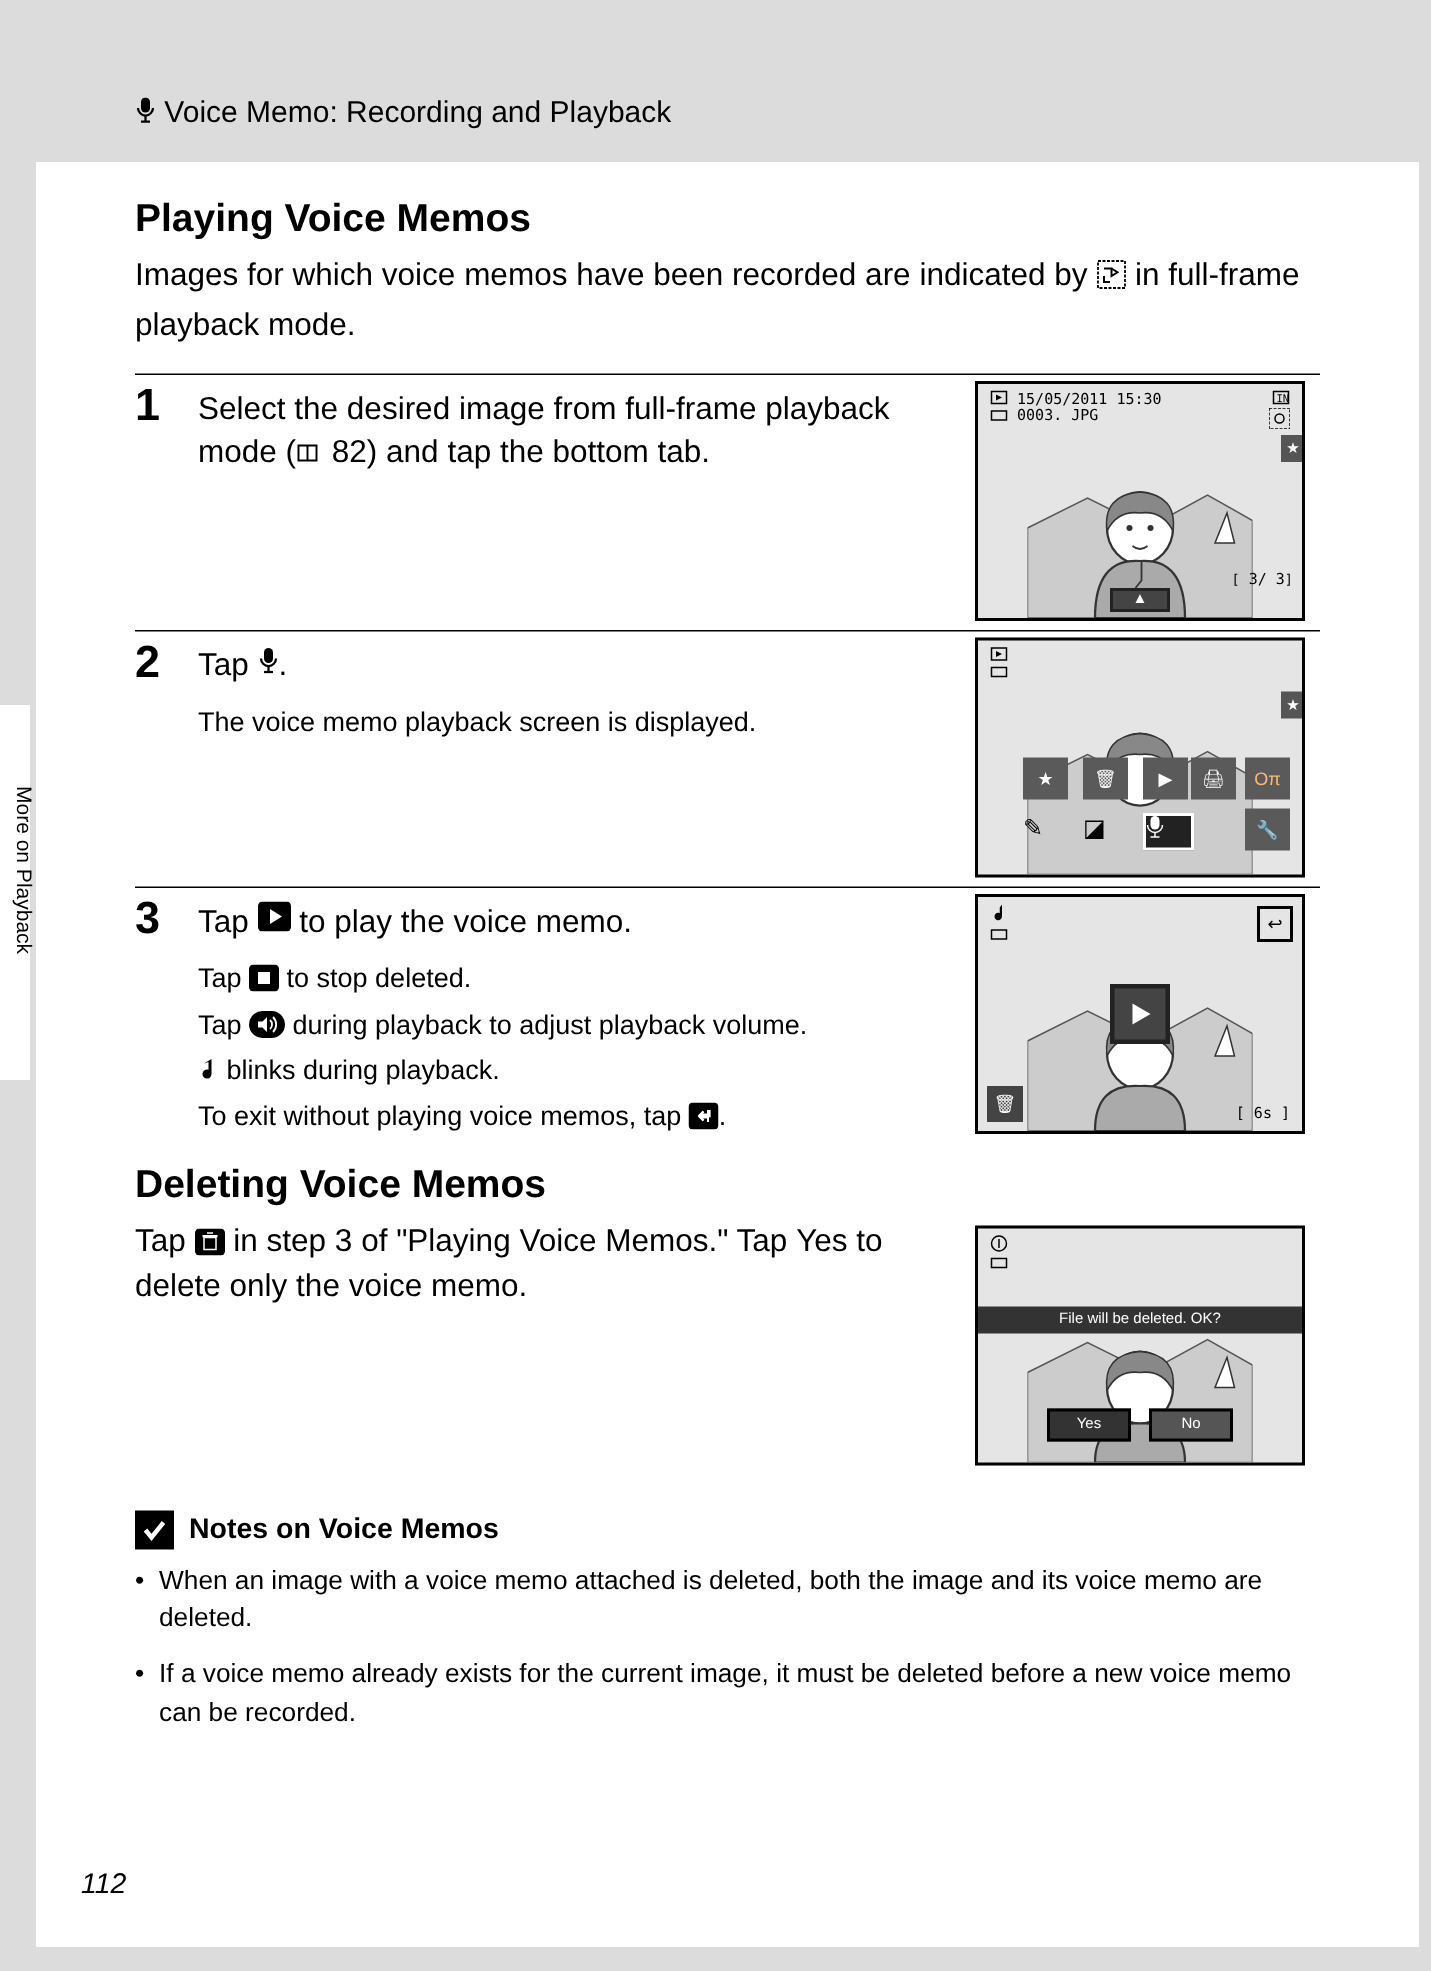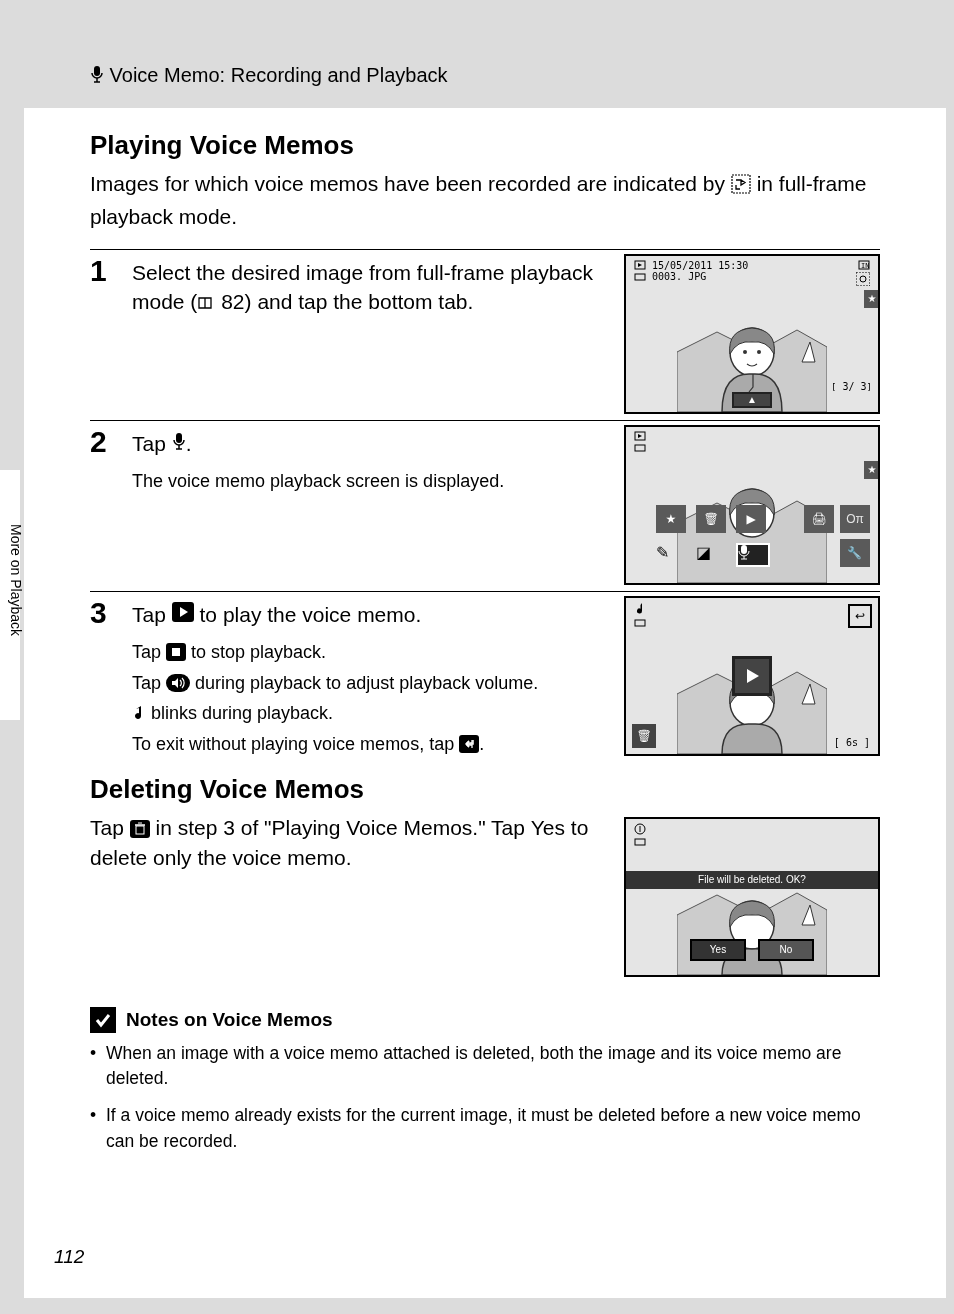--- a/index.html
+++ b/index.html
@@ -19,21 +19,21 @@
   .intro { font-size: 21px; line-height: 1.45; font-weight: 300; margin-bottom: 16px; }
   .intro-inline-icon { display:inline-block; vertical-align:-3px; }
   .step { display: flex; border-top: 1px solid #000; margin-top: 6px; }
   .step-num { font-size: 30px; font-weight: 700; width: 42px; flex: 0 0 42px; line-height: 1.0; padding-top:6px; }
   .step-body { flex: 1 1 auto; padding-top: 8px; padding-right:10px; }
   .step-title { font-size: 21px; font-weight: 300; line-height: 1.4; }
   .step-sub { font-size: 18px; font-weight: 300; line-height: 1.7; margin-top: 8px; }
   .step-sub .inline-icon { vertical-align:-3px; }
   .screenshot-col { flex: 0 0 230px; padding-top:4px; }
   .screenshot {
-    width: 256px; height: 160px; background:#e5e5e5; border:2px solid #000; position:relative; overflow:hidden;
+    width: 220px; height: 160px; background:#e5e5e5; border:2px solid #000; position:relative; overflow:hidden;
   }
   .side-tab {
     position:absolute; left:0; width:20px; background:#fff;
   }
   .side-tab-vert {
     position:absolute; left:8px; top:524px; width:16px; height:180px;
     writing-mode: vertical-rl; font-size:14px; font-weight:300;
   }
   .deleting { margin-top: 14px; }
   .notes-block { margin-top: 30px; }
@@ -44,21 +44,21 @@
   ul.notes li { font-size:17.5px; font-weight:300; line-height:1.45; padding-left:16px; position:relative; margin-bottom:12px;}
   ul.notes li::before { content:"•"; position:absolute; left:0; top:0; }
   .page-num { position:absolute; left:30px; bottom:30px; font-size:19px; font-style:italic;}
   .inline-icon { display:inline-block; }
   
   .shot-topbar { position:absolute; top:4px; left:8px; right:8px; font-size:10px; font-family:monospace; color:#000;}
   .shot-star { position:absolute; right:-2px; top:34px; width:16px; height:18px; background:#555; color:#fff; font-size:10px; display:flex;align-items:center;justify-content:center;}
   .shot-lady { position:absolute; left:50%; bottom:0; transform:translateX(-50%); }
   .shot-grid .cell, .grid2 .cell { width:30px;height:28px;background:#5a5a5a;display:flex;align-items:center;justify-content:center;color:#fff;font-size:12px;}
   .grid2 { position:absolute; left:30px; bottom:50px; display:grid; grid-template-columns:repeat(3,34px); gap:6px;}
-  .grid2b { position:absolute; right:8px; bottom:50px; width:30px;height:28px;background:#5a5a5a;color:#e5e5e5;display:flex;align-items:center;justify-content:center;font-size:12px;}
+  .grid2b { position:absolute; right:8px; bottom:50px; width:30px;height:28px;background:#5a5a5a;color:#fdba74;display:flex;align-items:center;justify-content:center;font-size:12px;}
   .grid2c { position:absolute; right:8px; bottom:16px; width:30px;height:28px;background:#5a5a5a;color:#fff;display:flex;align-items:center;justify-content:center;font-size:12px;}
   .big-play { position:absolute; left:50%; top:50%; transform:translate(-50%,-50%); width:40px;height:40px; background:#444; border:3px solid #222; display:flex;align-items:center;justify-content:center;color:#fff;}
   .shot-trash { position:absolute; left:6px; bottom:6px; width:24px;height:24px; background:#444;color:#fff;display:flex;align-items:center;justify-content:center;font-size:12px;}
   .shot-back { position:absolute; right:6px; top:6px; width:24px;height:24px; border:2px solid #000; display:flex;align-items:center;justify-content:center;font-size:12px;}
   .shot-time { position:absolute; right:8px; bottom:6px; font-size:10px; font-family:monospace;margin-top:39px;}
   .shot-delete-bar { position:absolute; left:0; right:0; top:52px; height:18px; background:#333; color:#fff; font-size:10px; display:flex;align-items:center;justify-content:center;}
   .shot-yesno { position:absolute; left:50%; bottom:14px; transform:translateX(-50%); display:flex; gap:12px;}
   .shot-yesno div { width:56px; height:22px; border:2px solid #000; background:#555; color:#fff; font-size:10px; display:flex;align-items:center;justify-content:center;}
   .shot-bottom-tab { position:absolute; left:50%; bottom:4px; transform:translateX(-50%); width:40px;height:16px; border:2px solid #222; background:#444; color:#fff;display:flex;align-items:center;justify-content:center;font-size:10px;}
   .shot-counter { position:absolute; right:6px; bottom:20px; font-size:10px; font-family:monospace;}
@@ -200,21 +200,21 @@
         <div class="step-title">
           <span>Tap </span><svg width="22" height="20" class="inline-icon">
               <rect x="0" y="0" width="22" height="20" rx="3" fill="#000"></rect>
               <polygon points="8,5 8,15 16,10" fill="#fff"></polygon>
             </svg><span> to play the voice memo.</span>
         </div>
         <div class="step-sub">
           <div><span>Tap </span><svg width="20" height="18" class="inline-icon">
                 <rect x="0" y="0" width="20" height="18" rx="3" fill="#000"></rect>
                 <rect x="6" y="5" width="8" height="8" fill="#fff"></rect>
-              </svg><span> to stop playback.</span></div>
+              </svg><span> to stop deleted.</span></div>
           <div><span>Tap </span><svg width="24" height="18" class="inline-icon">
                 <rect x="0" y="0" width="24" height="18" rx="9" fill="#000"></rect>
                 <polygon points="6,7 9,7 12,4 12,14 9,11 6,11" fill="#fff"></polygon>
                 <path d="M14 6a4 4 0 0 1 0 6M16 4a7 7 0 0 1 0 10" stroke="#fff" fill="none" stroke-width="1.2"></path>
               </svg><span> during playback to adjust playback volume.</span></div>
           <div><svg width="14" height="18" class="inline-icon">
                 <path d="M9 2v10a3 3 0 1 1-2-2.8V4l-3 1" fill="#000"></path>
               </svg><span> blinks during playback.</span></div>
           <div><span>To exit without playing voice memos, tap </span><svg width="20" height="18" class="inline-icon">
                 <rect x="0" y="0" width="20" height="18" rx="3" fill="#000"></rect>

